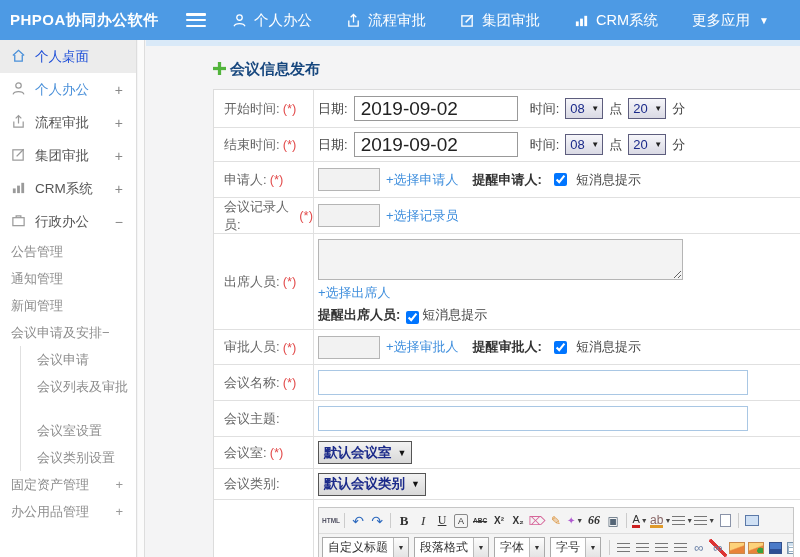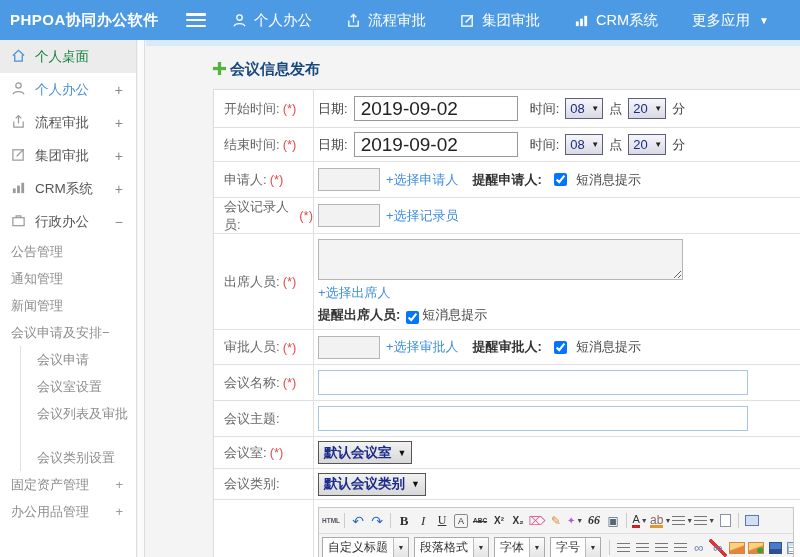--- a/index.html
+++ b/index.html
@@ -17,21 +17,21 @@
   .nav-item svg { display:block; }
   .caret { font-size:10px; margin-left:2px;}
 
   
   .sidebar { position:absolute; top:40px; left:0; width:137px; height:517px;
     background:#fff; border-right:1px solid #ddd; overflow:hidden; font-size:13.5px; color:#555;}
   .scrollstrip { position:absolute; top:40px; left:138px; width:7px; height:517px;
     background:#fbfbfb; border-right:1px solid #ddd; }
   .s-item { position:relative; height:33px; display:flex; align-items:center; gap:9px;
     padding-left:11px; cursor:pointer; }
-  .s-item.active { background:#ececec; color:#15803d; }
+  .s-item.active { background:#ececec; color:#1d4ed8; }
   .s-item.hl { color:#4a90d9; }
   .s-item .plus { position:absolute; right:13px; color:#888; font-size:14px; }
   .s-sub { height:27px; display:flex; align-items:center; padding-left:11px;
     color:#8d8d8d; font-size:13px; cursor:pointer; position:relative;}
   .s-sub .plus { position:absolute; right:13px; color:#999; font-size:13px;}
   .s-deep { border-left:1px solid #e0e0e0; margin-left:20px; }
   .s-deep .s-sub { padding-left:16px; height:27px; }
   .s-deep .s-sub.wrap { height:44px; line-height:19px; align-items:flex-start; padding-top:4px;
     white-space:normal; width:108px; }
   .s-trunc { height:6px; overflow:hidden; display:flex; align-items:flex-start; padding-left:28px;
@@ -234,25 +234,25 @@
       <span>新闻管理</span>
     </div>
   <div class="s-sub">
       <span>会议申请及安排−</span>
     </div>
 
   <div class="s-deep">
     <div class="s-sub">
         <span>会议申请</span>
       </div>
+    <div class="s-sub wrap">
+        <span>会议列表及审批</span>
+      </div>
     <div class="s-sub">
         <span>会议室设置</span>
-      </div>
-    <div class="s-sub wrap">
-        <span>会议列表及审批</span>
       </div>
     <div class="s-sub">
         <span>会议类别设置</span>
       </div>
   </div>
 
   <div class="s-sub">
     <span>固定资产管理</span>
     <span class="plus">+</span>
   </div>

